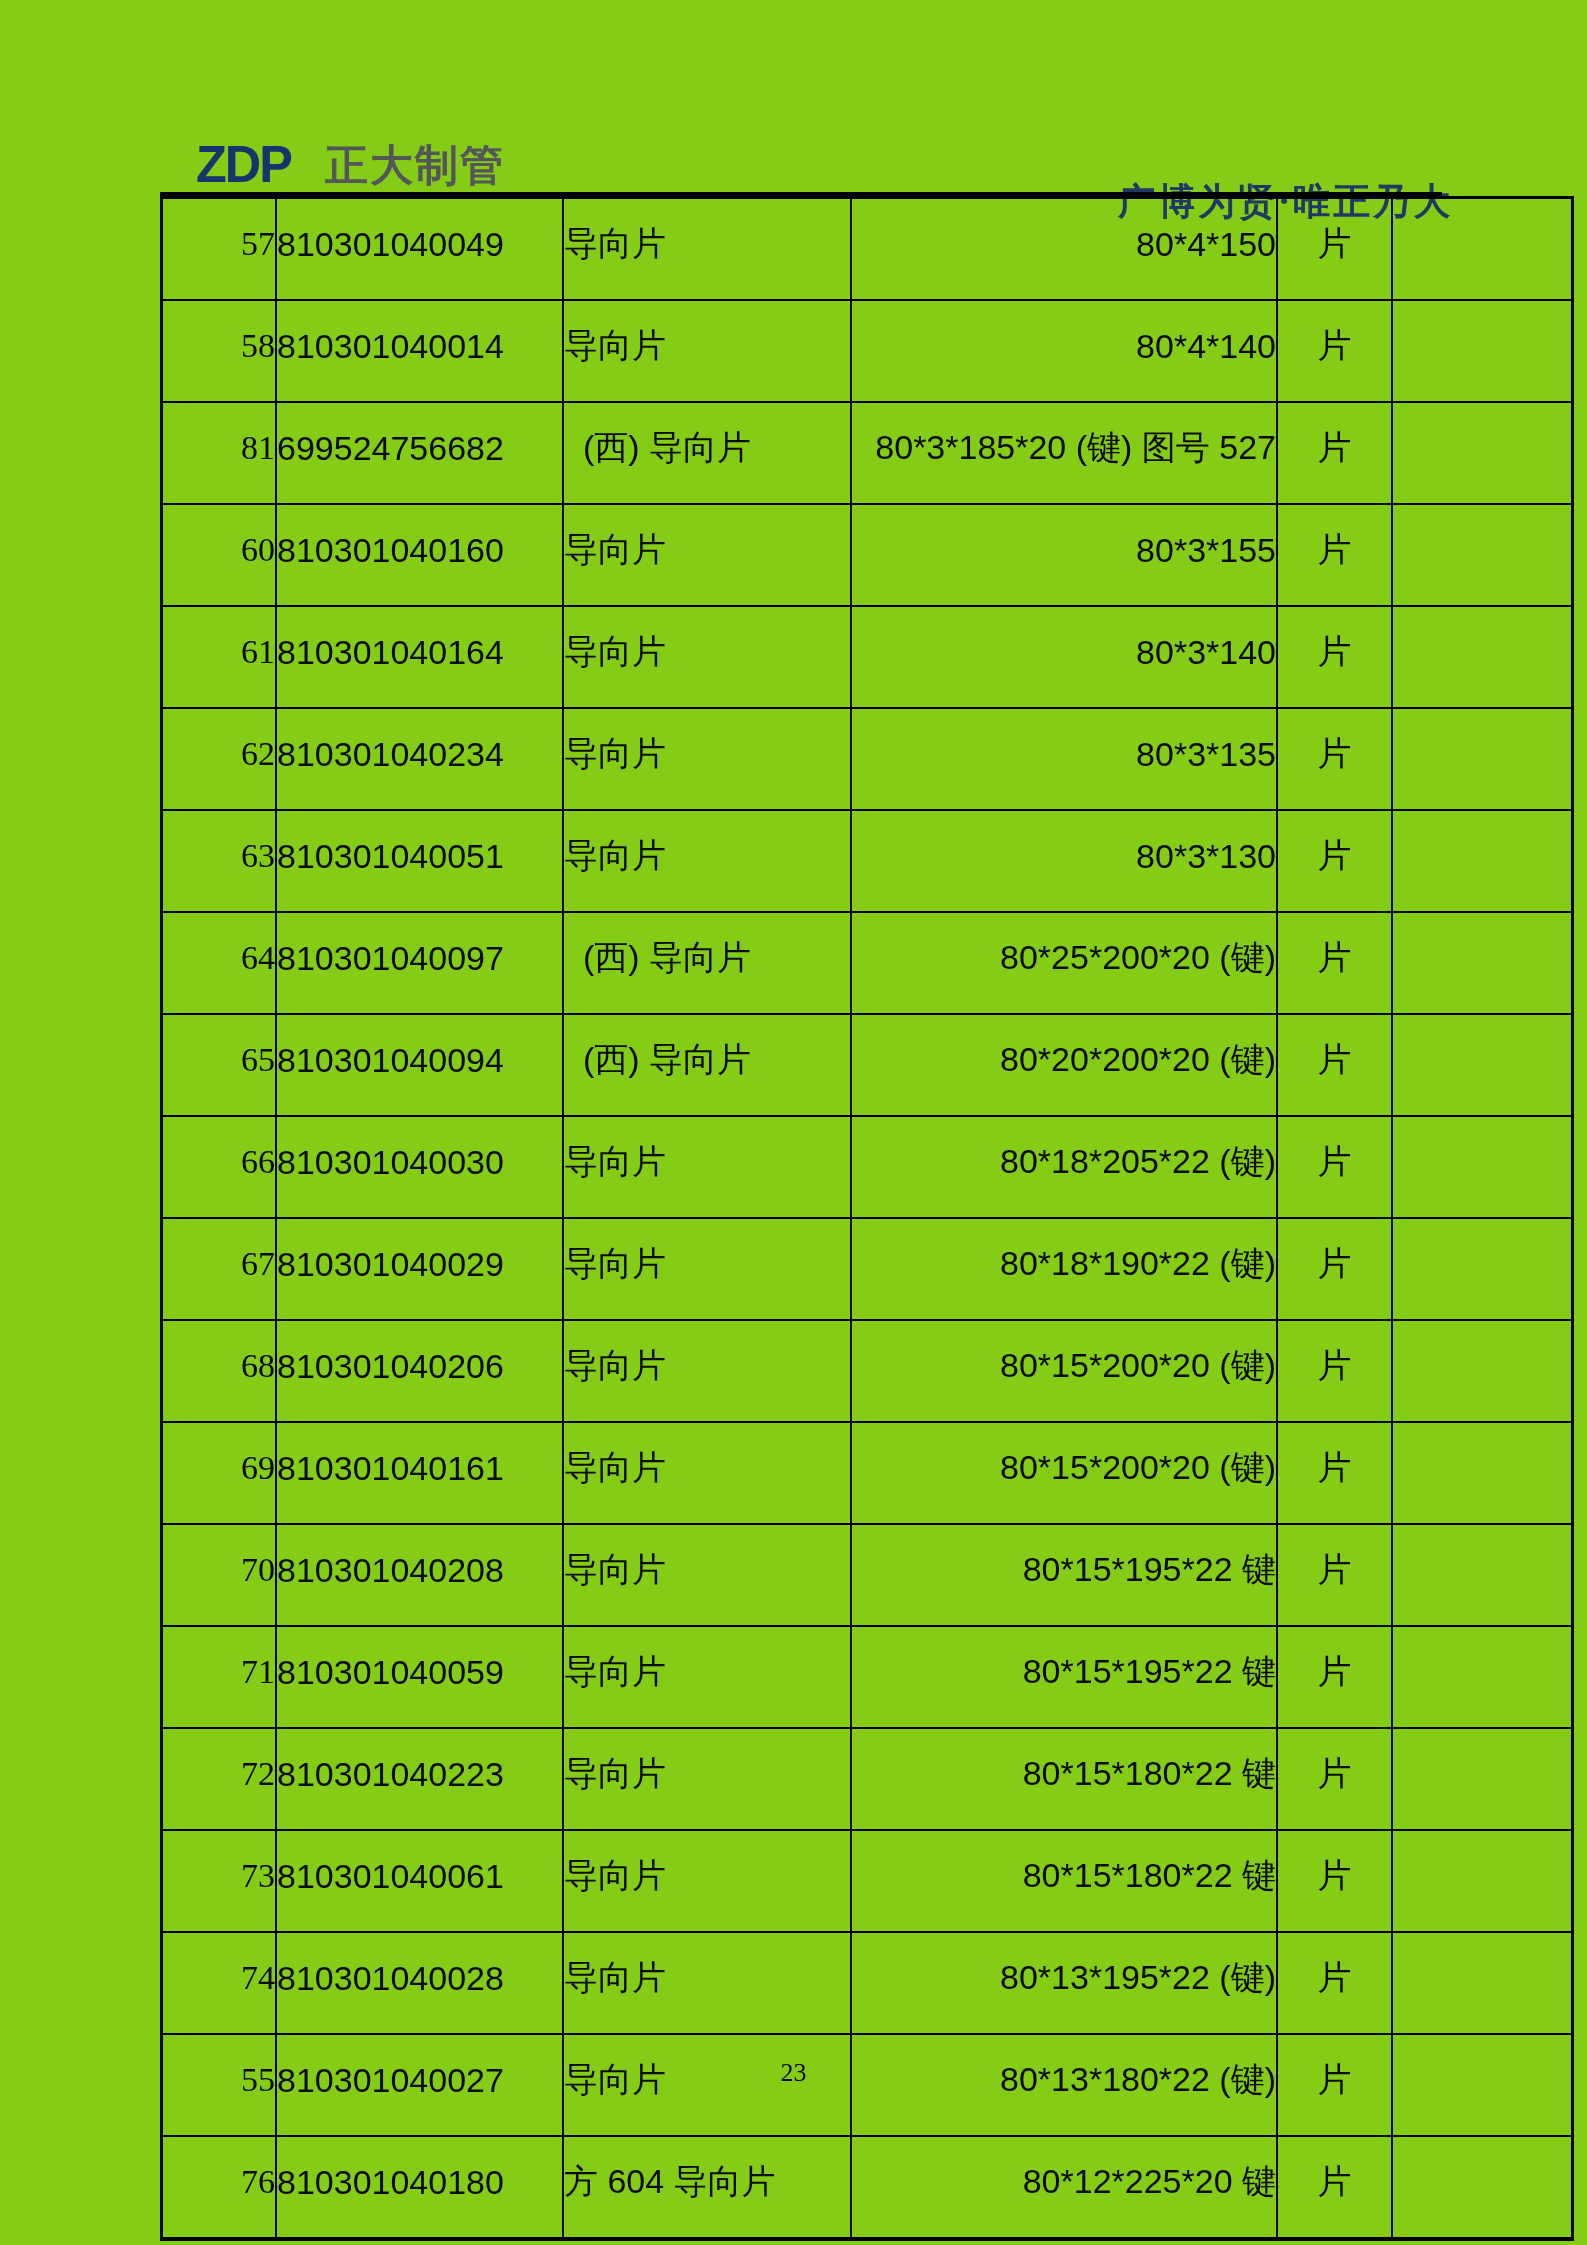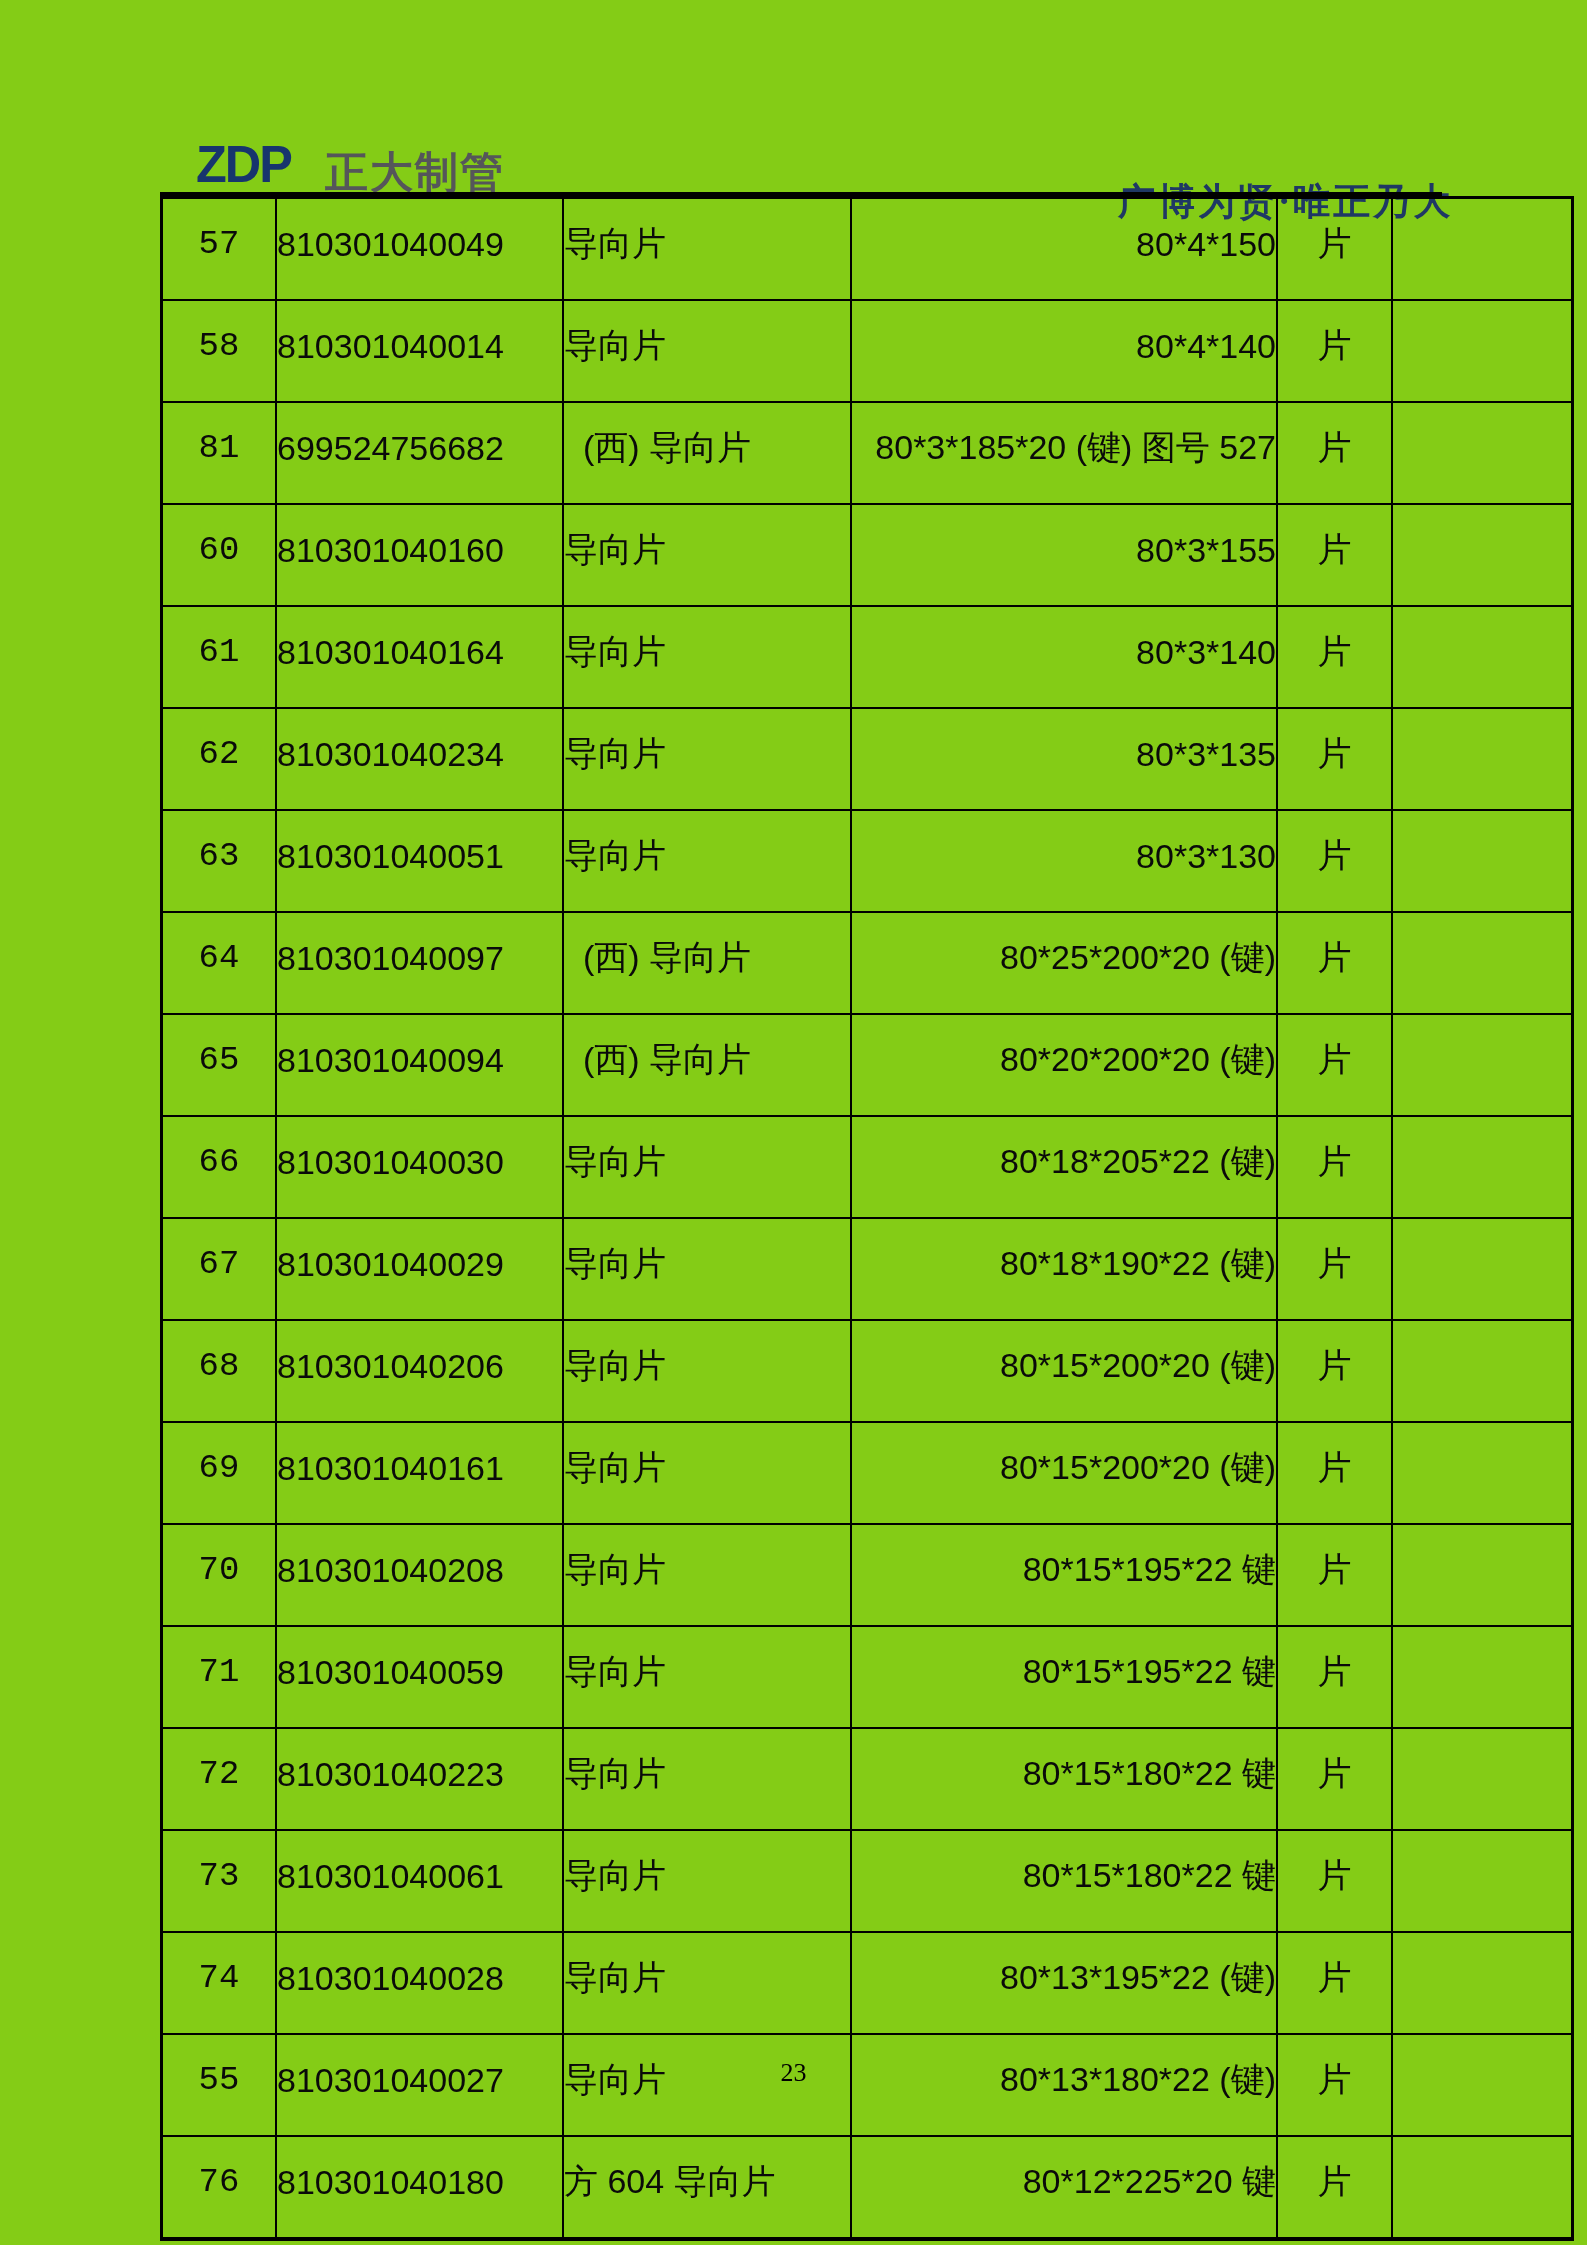--- a/index.html
+++ b/index.html
@@ -44,22 +44,22 @@
     border:2px solid #000;
     height:90px;
     vertical-align:middle;
     padding:0 0 10px 0;
     font-size:34px;
     color:#0a0a0a;
     white-space:pre;
     overflow:hidden;
   }
   td.c-no{
-    width:112px;text-align:center;
-    font-family:Liberation Mono, monospace;
+    width:112px;text-align:right;
+    font-family:Liberation Serif, serif;
     font-size:40px;
   }
   td.c-code{width:285px;padding-left:20px;font-size:35px;}
   td.c-name{width:286px;padding-left:12px;font-size:35px;}
   td.c-spec{width:424px;padding-left:14px;text-align:right;}
   td.c-unit{width:113px;text-align:center;}
   td.c-extra{width:178px;}
   
   .page-number{
     position:absolute;left:0;top:2058px;width:100%;
@@ -67,21 +67,21 @@
     font-family:"Liberation Serif",serif;
     font-size:26px;color:#000;
   }
 </style>
 </head>
 <body>
 
 <div class="sheet">
 
   <div class="logo-zdp" style="color:#17356d;">ZDP</div>
-  <div class="logo-cn" style="color:#55565a;margin-top:7px;">正大制管</div>
+  <div class="logo-cn" style="color:#55565a;">正大制管</div>
   <div class="motto" style="color:#1f3864;margin-top:44px;">广博为贤·唯正乃大</div>
   <div class="header-rule"></div>
 
   <table class="parts">
     <tbody>
         <tr>
     <td class="c-no">57</td>
     <td class="c-code">810301040049</td>
     <td class="c-name">导向片</td>
     <td class="c-spec">80*4*150</td>

